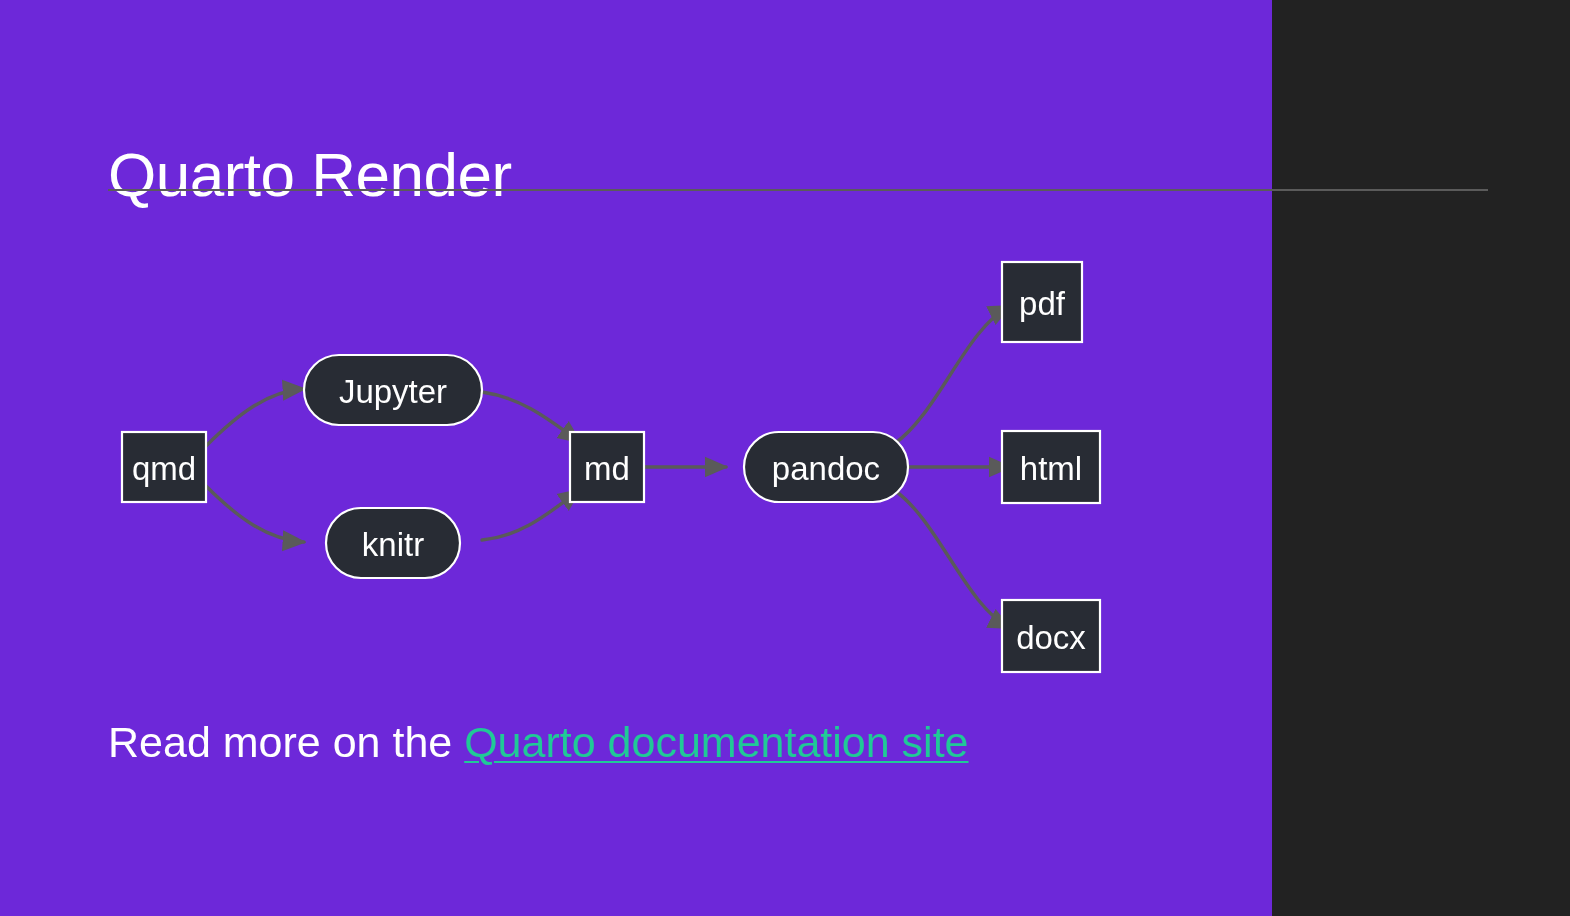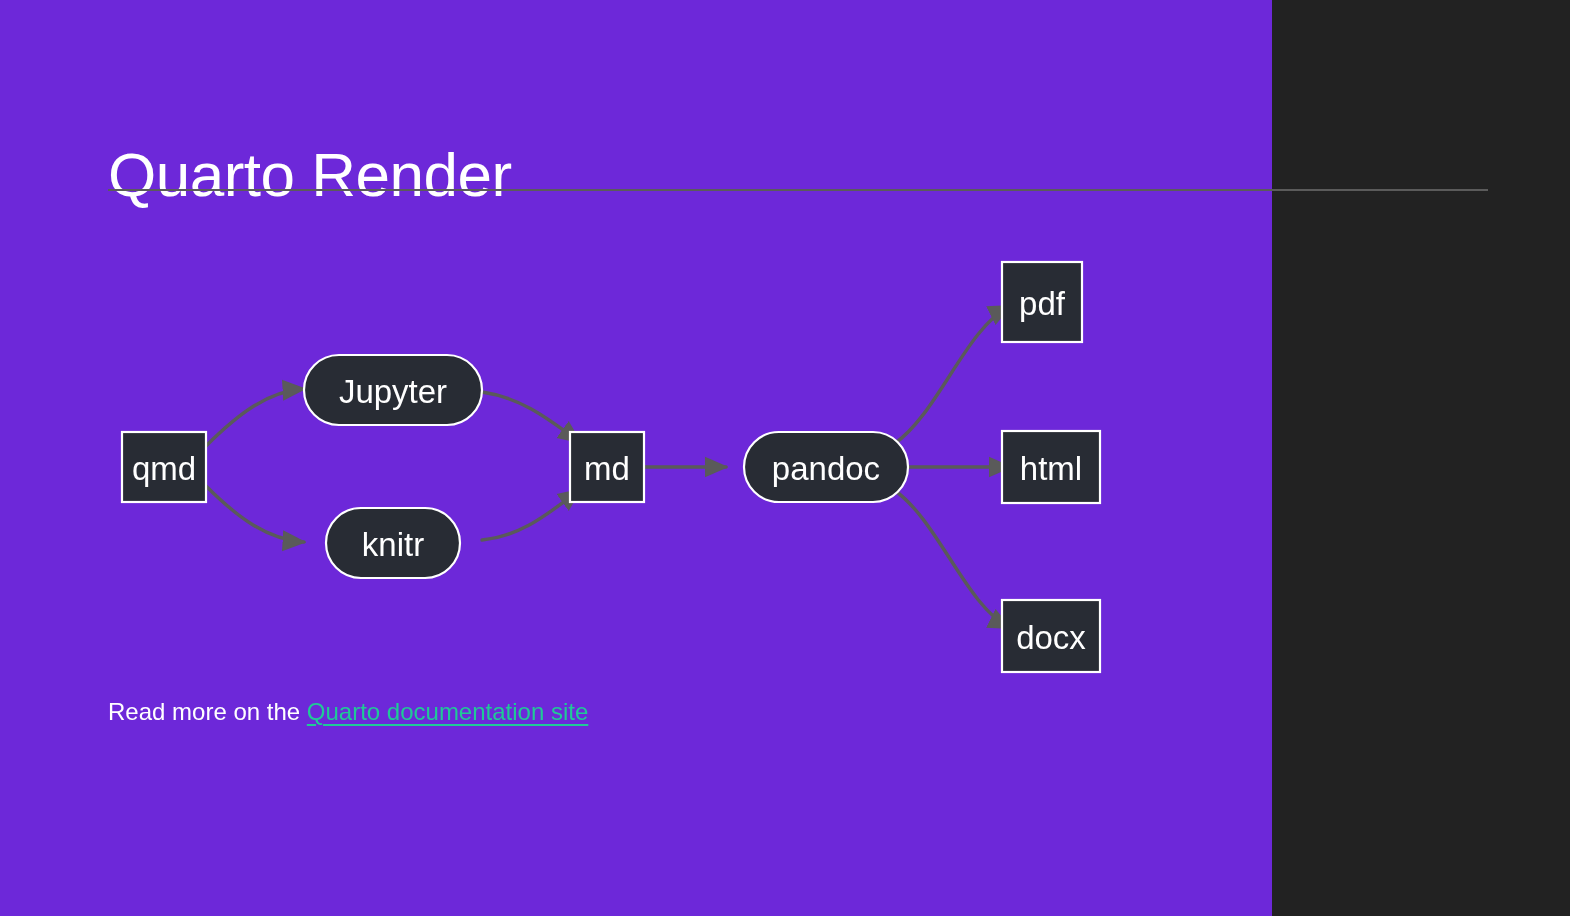--- a/index.html
+++ b/index.html
@@ -73,21 +73,21 @@
     stroke-linecap: round;
   }
   .edge-head {
     fill: #5a5a5a;
     stroke: none;
   }
   .read-more {
     position: absolute;
     left: 108px;
     top: 672px;
-    font-size: 24px;
+    font-size: 43px;
     font-weight: 400;
     color: #ffffff;
     white-space: nowrap;
     line-height: 1.3;
   }
   .read-more a.doc-link {
     color: #20c997;
     text-decoration: underline;
     text-underline-offset: 4px;
     text-decoration-thickness: 2px;

